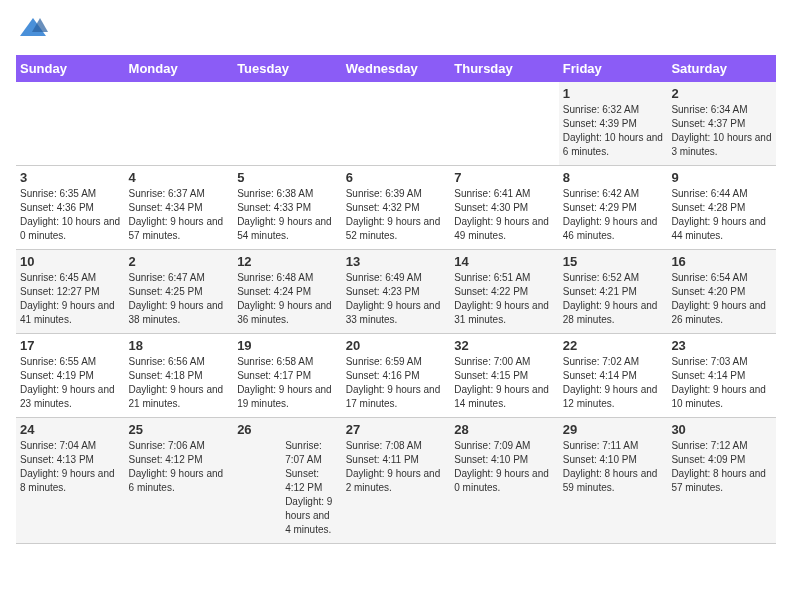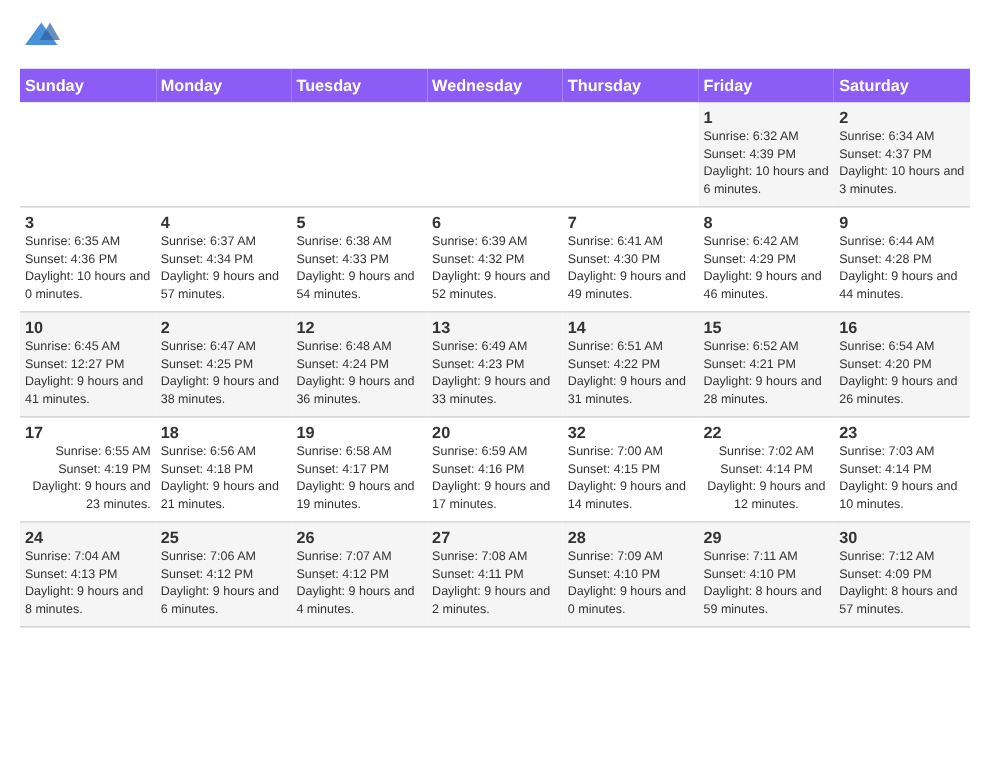--- a/index.html
+++ b/index.html
@@ -228,21 +228,21 @@
         <td>
           <span class="day-number">16</span>
           <div class="day-info" style="white-space: pre-line;">Sunrise: 6:54 AM
 Sunset: 4:20 PM
 Daylight: 9 hours and 26 minutes.</div>
         </td>
       </tr>
       <tr>
         <td>
           <span class="day-number">17</span>
-          <div class="day-info" style="white-space: pre-line; text-align: right;">Sunrise: 6:55 AM
+          <div class="day-info" style="white-space: pre-line;">Sunrise: 6:55 AM
 Sunset: 4:19 PM
 Daylight: 9 hours and 23 minutes.</div>
         </td>
         <td>
           <span class="day-number">18</span>
           <div class="day-info" style="white-space: pre-line;">Sunrise: 6:56 AM
 Sunset: 4:18 PM
 Daylight: 9 hours and 21 minutes.</div>
         </td>
         <td>
@@ -258,21 +258,21 @@
 Daylight: 9 hours and 17 minutes.</div>
         </td>
         <td>
           <span class="day-number">32</span>
           <div class="day-info" style="white-space: pre-line;">Sunrise: 7:00 AM
 Sunset: 4:15 PM
 Daylight: 9 hours and 14 minutes.</div>
         </td>
         <td>
           <span class="day-number">22</span>
-          <div class="day-info" style="white-space: pre-line; text-align: center;">Sunrise: 7:02 AM
+          <div class="day-info" style="white-space: pre-line;">Sunrise: 7:02 AM
 Sunset: 4:14 PM
 Daylight: 9 hours and 12 minutes.</div>
         </td>
         <td>
           <span class="day-number">23</span>
           <div class="day-info" style="white-space: pre-line;">Sunrise: 7:03 AM
 Sunset: 4:14 PM
 Daylight: 9 hours and 10 minutes.</div>
         </td>
       </tr>
@@ -284,21 +284,21 @@
 Daylight: 9 hours and 8 minutes.</div>
         </td>
         <td>
           <span class="day-number">25</span>
           <div class="day-info" style="white-space: pre-line;">Sunrise: 7:06 AM
 Sunset: 4:12 PM
 Daylight: 9 hours and 6 minutes.</div>
         </td>
         <td>
           <span class="day-number">26</span>
-          <div class="day-info" style="white-space: pre-line;">Sunrise: 7:07 AM
+          <div class="day-info" style="white-space: pre-line; margin-left: 48px;">Sunrise: 7:07 AM
 Sunset: 4:12 PM
 Daylight: 9 hours and 4 minutes.</div>
         </td>
         <td>
           <span class="day-number">27</span>
           <div class="day-info" style="white-space: pre-line;">Sunrise: 7:08 AM
 Sunset: 4:11 PM
 Daylight: 9 hours and 2 minutes.</div>
         </td>
         <td>

